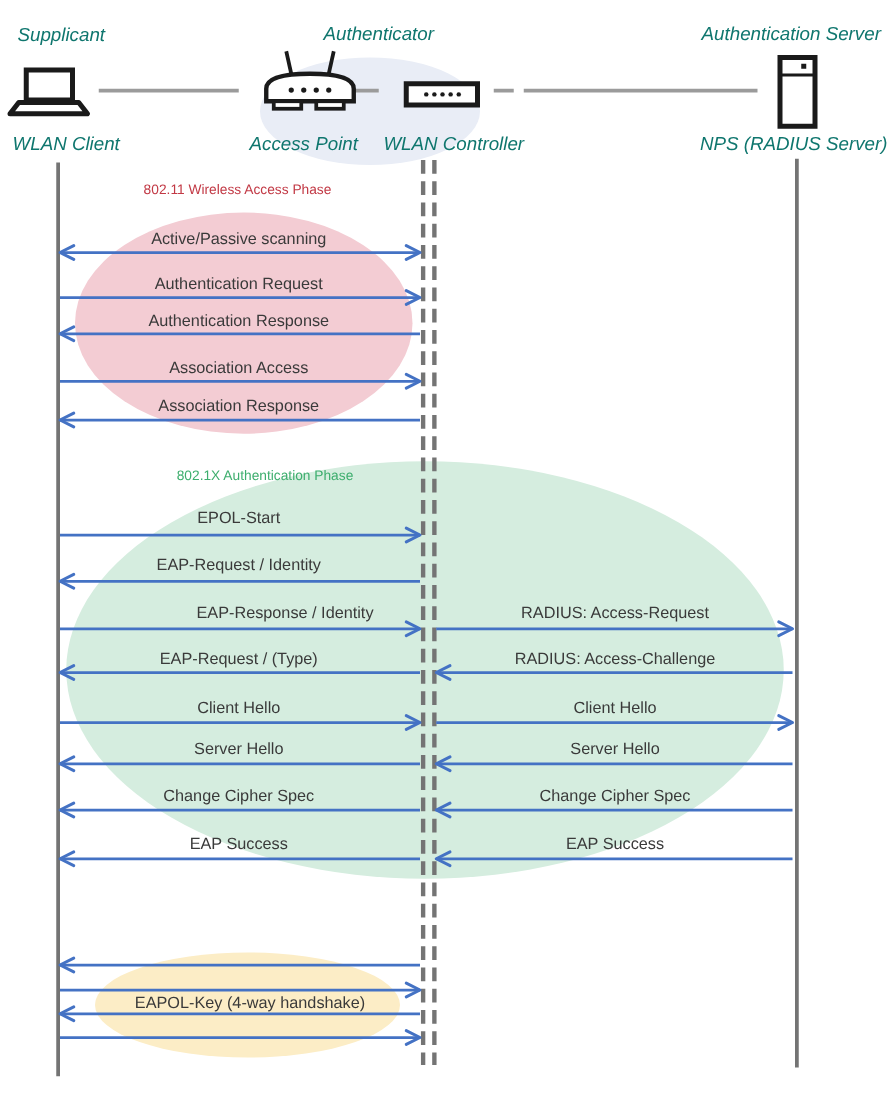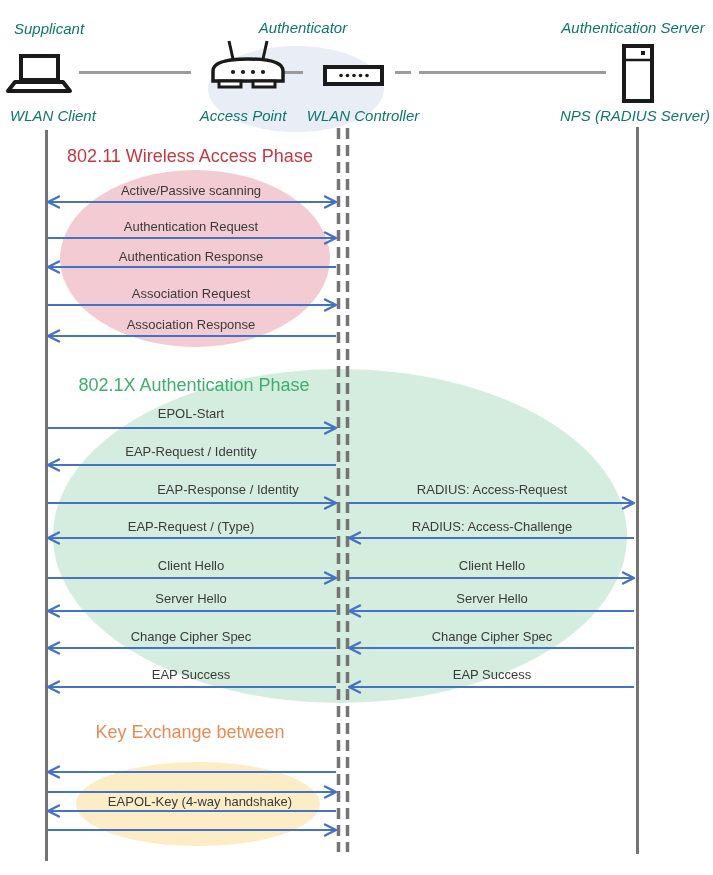--- a/index.html
+++ b/index.html
@@ -10,21 +10,21 @@
     font-family:"Liberation Sans", sans-serif;
     overflow:hidden;
   }
   .ellipse{position:absolute;border-radius:50%;z-index:1;}
   svg.overlay{position:absolute;left:0;top:0;z-index:2;}
   .lbl{position:absolute;z-index:3;white-space:nowrap;color:#0f766e;font-size:15px;font-style:italic;}
   .ctr{transform:translateX(-50%);}
   .msg{position:absolute;z-index:3;white-space:nowrap;transform:translateX(-50%);
        font-size:13px;color:#3a3a3a;}
   .phase-title{position:absolute;z-index:3;white-space:nowrap;transform:translateX(-50%);
-       font-size:18px;}
+       font-size:11px;}
   .red{color:#C23945;}
   .green{color:#3EAE6E;}
   .orange{color:#E78C55;}
 </style>
 </head>
 <body>
 
 <div id="canvas">
 
   <div class="ellipse" style="left:208px;top:46px;width:176px;height:86px;background:#E9EDF6;"></div>
@@ -181,36 +181,35 @@
 
   <div class="lbl" style="left:10px;top:107px;">WLAN Client</div>
   <div class="lbl ctr" style="left:243px;top:107px;">Access Point</div>
   <div class="lbl ctr" style="left:363px;top:107px;">WLAN Controller</div>
   <div class="lbl ctr" style="left:635px;top:107px;">NPS (RADIUS Server)</div>
 
   <div class="phase-title red" style="left:190px;top:146px;">802.11 Wireless Access Phase</div>
   <div class="msg" style="left:191px;top:183px;">Active/Passive scanning</div>
   <div class="msg" style="left:191px;top:219px;">Authentication Request</div>
   <div class="msg" style="left:191px;top:249px;">Authentication Response</div>
-  <div class="msg" style="left:191px;top:286px;">Association Request</div>
+  <div class="msg" style="left:191px;top:286px;">Association Access</div>
   <div class="msg" style="left:191px;top:317px;">Association Response</div>
 
-  <div class="phase-title green" style="left:194px;top:375px;">802.1X Authentication Phase</div>
+  <div class="phase-title green" style="left:212px;top:375px;">802.1X Authentication Phase</div>
   <div class="msg" style="left:191px;top:406px;">EPOL-Start</div>
   <div class="msg" style="left:191px;top:444px;">EAP-Request / Identity</div>
   <div class="msg" style="left:191px;top:482px;margin-left:37px;">EAP-Response / Identity</div>
   <div class="msg" style="left:191px;top:519px;">EAP-Request / (Type)</div>
   <div class="msg" style="left:191px;top:558px;">Client Hello</div>
   <div class="msg" style="left:191px;top:591px;">Server Hello</div>
   <div class="msg" style="left:191px;top:629px;">Change Cipher Spec</div>
   <div class="msg" style="left:191px;top:667px;">EAP Success</div>
 
   <div class="msg" style="left:492px;top:482px;">RADIUS: Access-Request</div>
   <div class="msg" style="left:492px;top:519px;">RADIUS: Access-Challenge</div>
   <div class="msg" style="left:492px;top:558px;">Client Hello</div>
   <div class="msg" style="left:492px;top:591px;">Server Hello</div>
   <div class="msg" style="left:492px;top:629px;">Change Cipher Spec</div>
   <div class="msg" style="left:492px;top:667px;">EAP Success</div>
 
-  <div class="phase-title orange" style="left:190px;top:722px;">Key Exchange between</div>
   <div class="msg" style="left:200px;top:794px;">EAPOL-Key (4-way handshake)</div>
 
 </div>
 
 </body></html>

